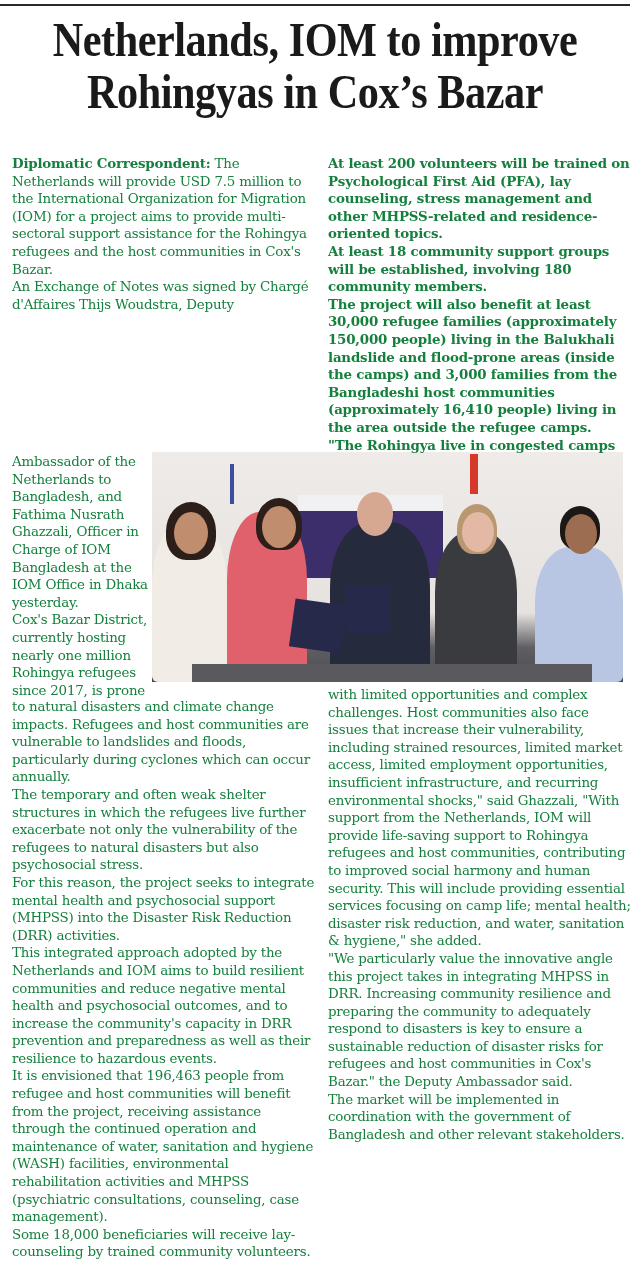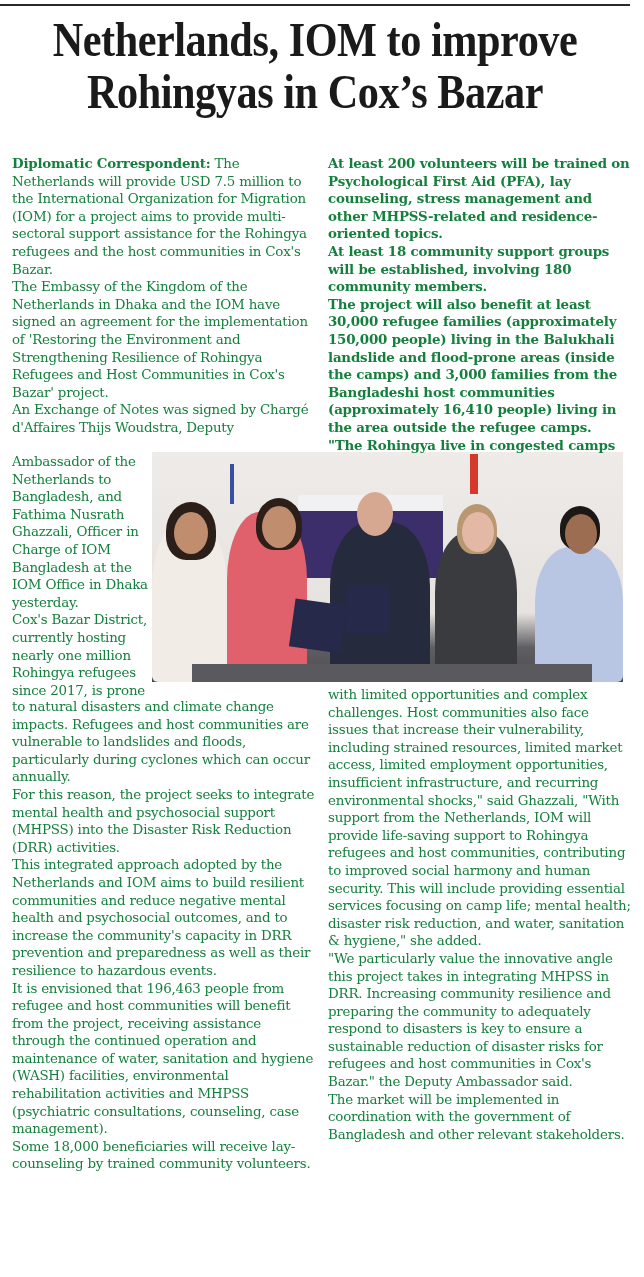--- a/index.html
+++ b/index.html
@@ -44,21 +44,20 @@
 
 <div class="top-rule"></div>
 
 <h1 class="headline">
   <div>Netherlands, IOM to improve</div>
   <div>Rohingyas in Cox’s Bazar</div>
 </h1>
 
 <div class="col col-left-top">
   <p><span class="byline">Diplomatic Correspondent:</span> <span>The Netherlands will provide USD 7.5 million to the International Organization for Migration (IOM) for a project aims to provide multi-sectoral support assistance for the Rohingya refugees and the host communities in Cox's Bazar.</span></p>
-  <p>The Embassy of the Kingdom of the Netherlands in Dhaka and the IOM have signed an agreement for the implementation of 'Restoring the Environment and Strengthening Resilience of Rohingya Refugees and Host Communities in Cox's Bazar' project.</p>
   <p>An Exchange of Notes was signed by Chargé d'Affaires Thijs Woudstra, Deputy</p>
 </div>
 
 <div class="col col-left-wrap">
   <p>Ambassador of the Netherlands to Bangladesh, and Fathima Nusrath Ghazzali, Officer in Charge of IOM Bangladesh at the IOM Office in Dhaka yesterday.</p>
   <p>Cox's Bazar District, currently hosting nearly one million Rohingya refugees since 2017, is prone</p>
 </div>
 
 <div class="photo" title="Five people at agreement signing, two holding folders and shaking hands in front of a presentation screen">
   <div class="flag-nl"></div>
@@ -83,20 +82,21 @@
   <div class="head" style="left:310px;top:60px;width:32px;height:40px;background:#e3b9a5;"></div>
 
   <div class="person" style="left:383px;width:88px;height:135px;background:#b8c6e4;"></div>
   <div class="hair" style="left:408px;top:54px;width:40px;height:44px;background:#1c1816;"></div>
   <div class="head" style="left:413px;top:62px;width:32px;height:40px;background:#9d6d52;"></div>
   <div class="table"></div>
 </div>
 
 <div class="col col-left-bottom">
   <p>to natural disasters and climate change impacts. Refugees and host communities are vulnerable to landslides and floods, particularly during cyclones which can occur annually.</p>
+  <p>The temporary and often weak shelter structures in which the refugees live further exacerbate not only the vulnerability of the refugees to natural disasters but also psychosocial stress.</p>
   <p>For this reason, the project seeks to integrate mental health and psychosocial support (MHPSS) into the Disaster Risk Reduction (DRR) activities.</p>
   <p>This integrated approach adopted by the Netherlands and IOM aims to build resilient communities and reduce negative mental health and psychosocial outcomes, and to increase the community's capacity in DRR prevention and preparedness as well as their resilience to hazardous events.</p>
   <p>It is envisioned that 196,463 people from refugee and host communities will benefit from the project, receiving assistance through the continued operation and maintenance of water, sanitation and hygiene (WASH) facilities, environmental rehabilitation activities and MHPSS (psychiatric consultations, counseling, case management).</p>
   <p>Some 18,000 beneficiaries will receive lay-counseling by trained community volunteers.</p>
 </div>
 
 <div class="col col-right-top">
   <p>At least 200 volunteers will be trained on Psychological First Aid (PFA), lay counseling, stress management and other MHPSS-related and residence-oriented topics.</p>
   <p>At least 18 community support groups will be established, involving 180 community members.</p>
   <p>The project will also benefit at least 30,000 refugee families (approximately 150,000 people) living in the Balukhali landslide and flood-prone areas (inside the camps) and 3,000 families from the Bangladeshi host communities (approximately 16,410 people) living in the area outside the refugee camps.</p>

